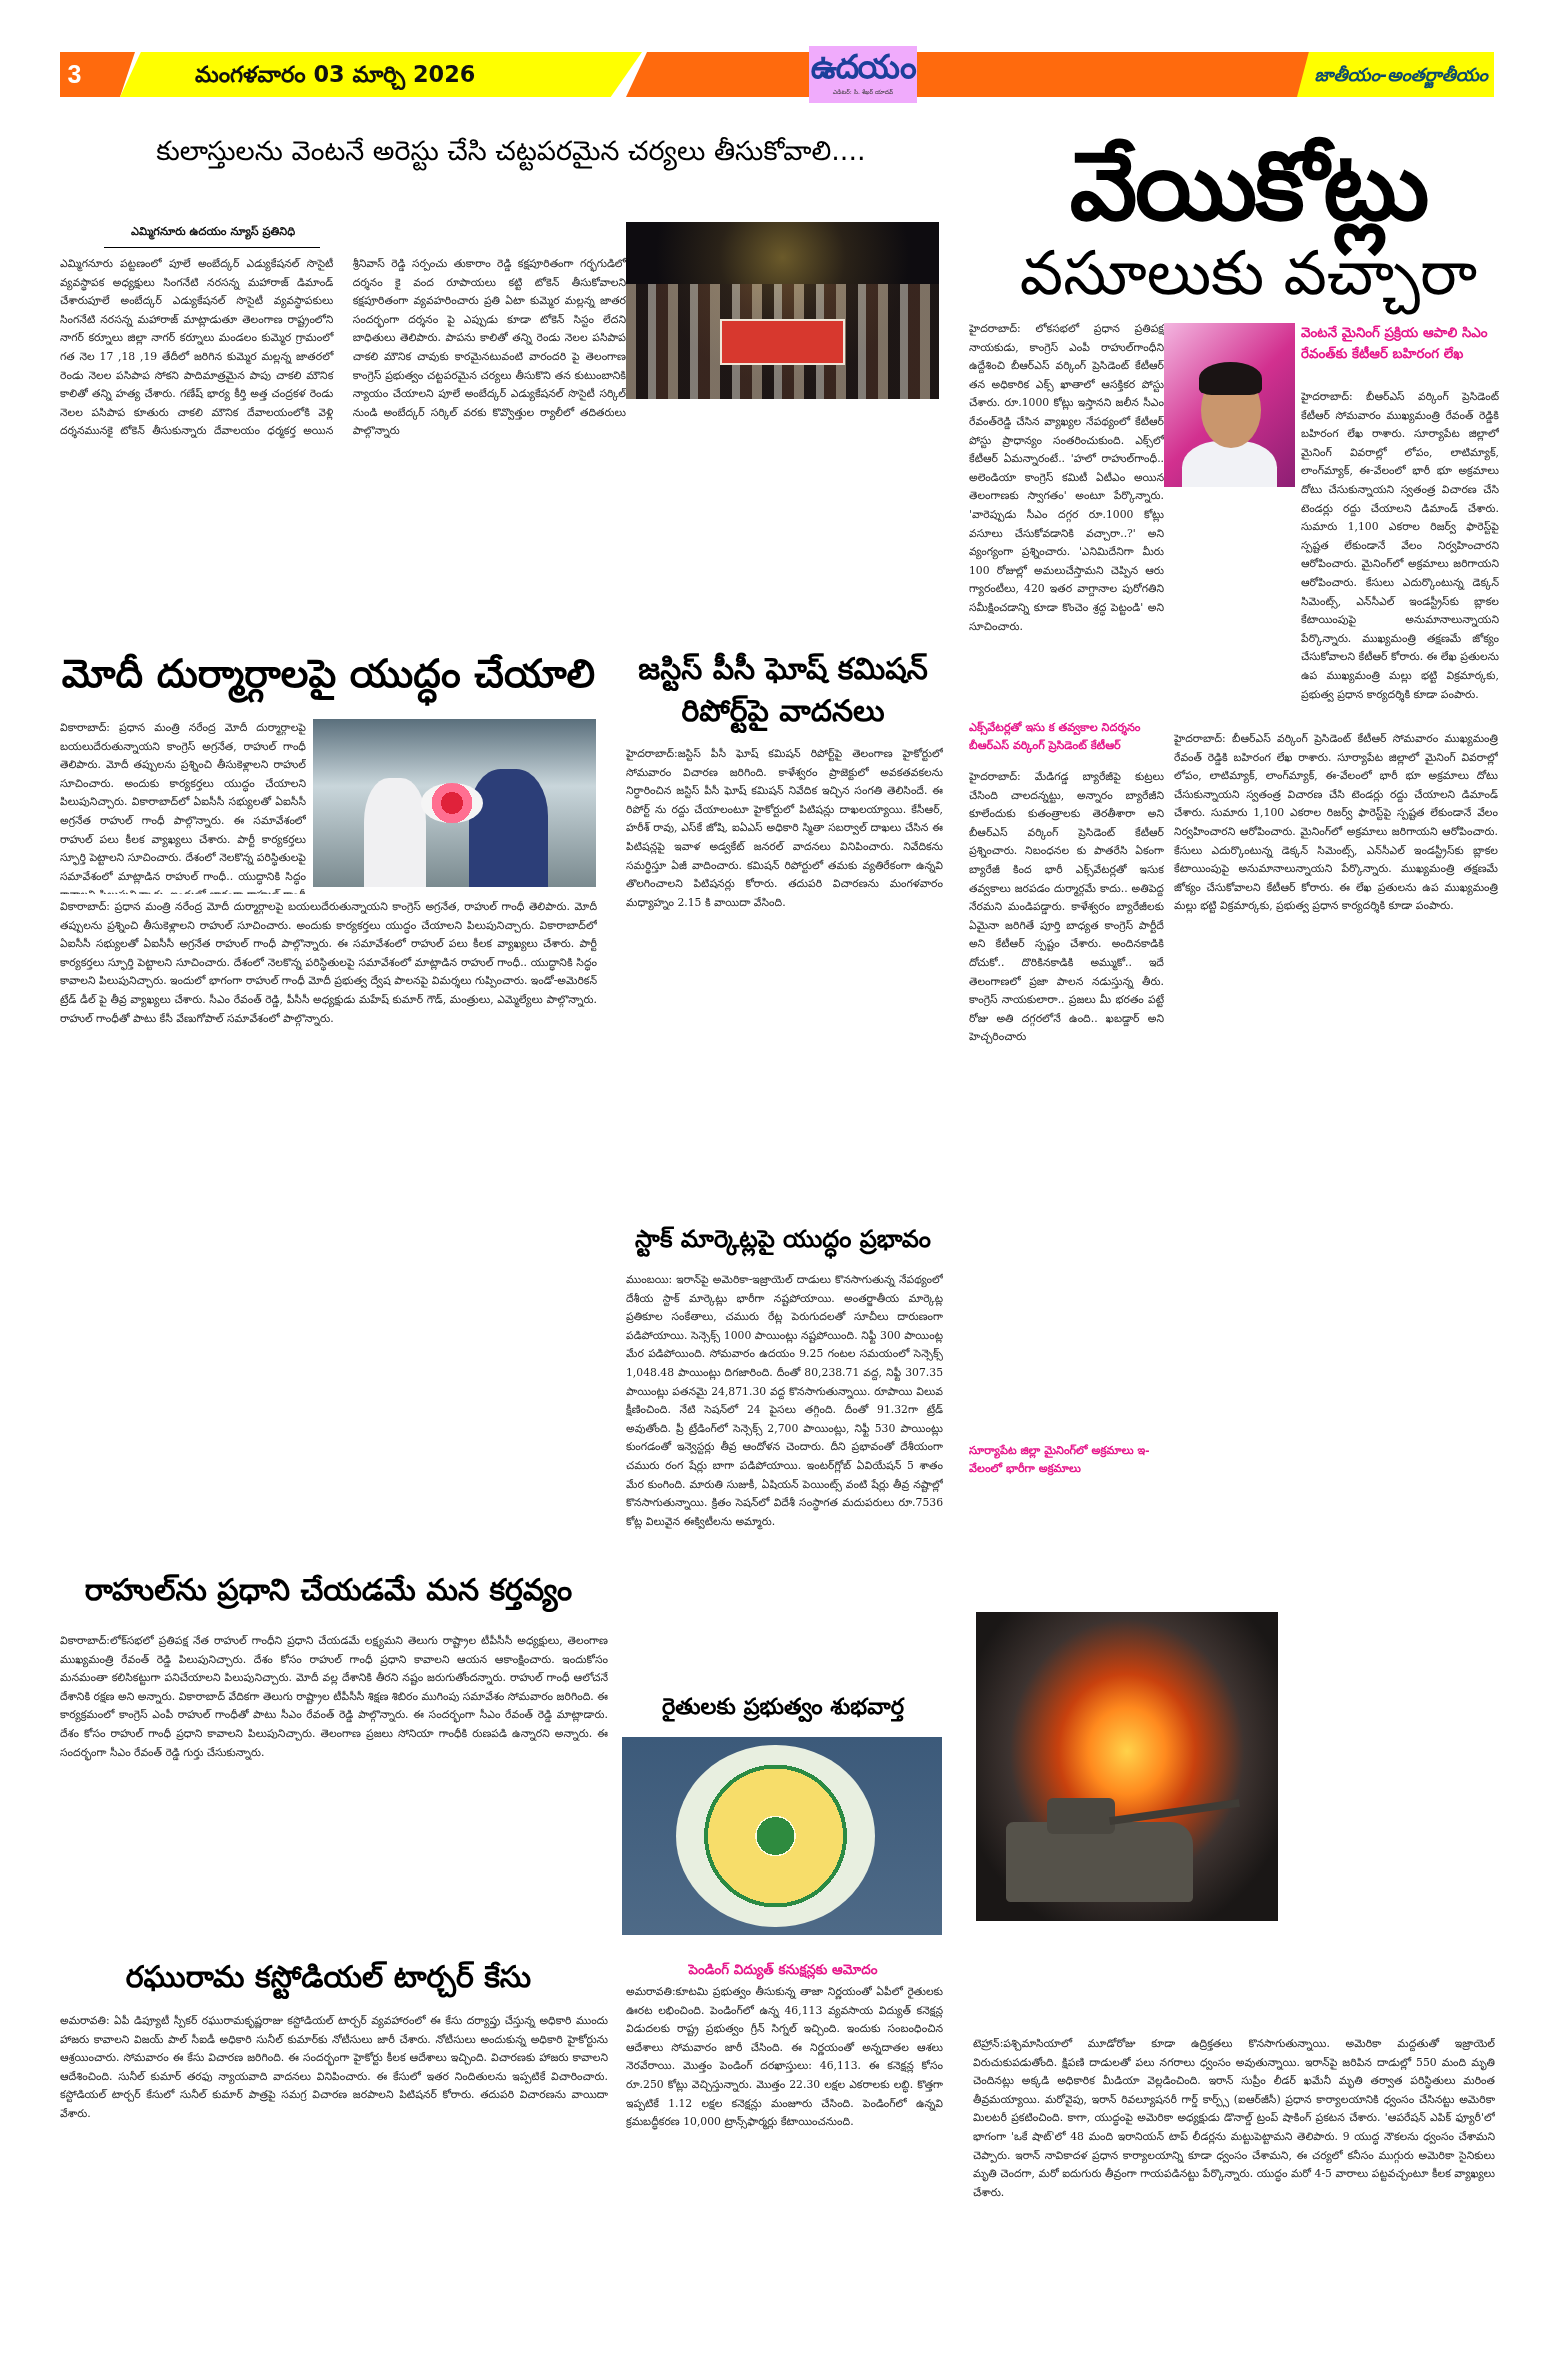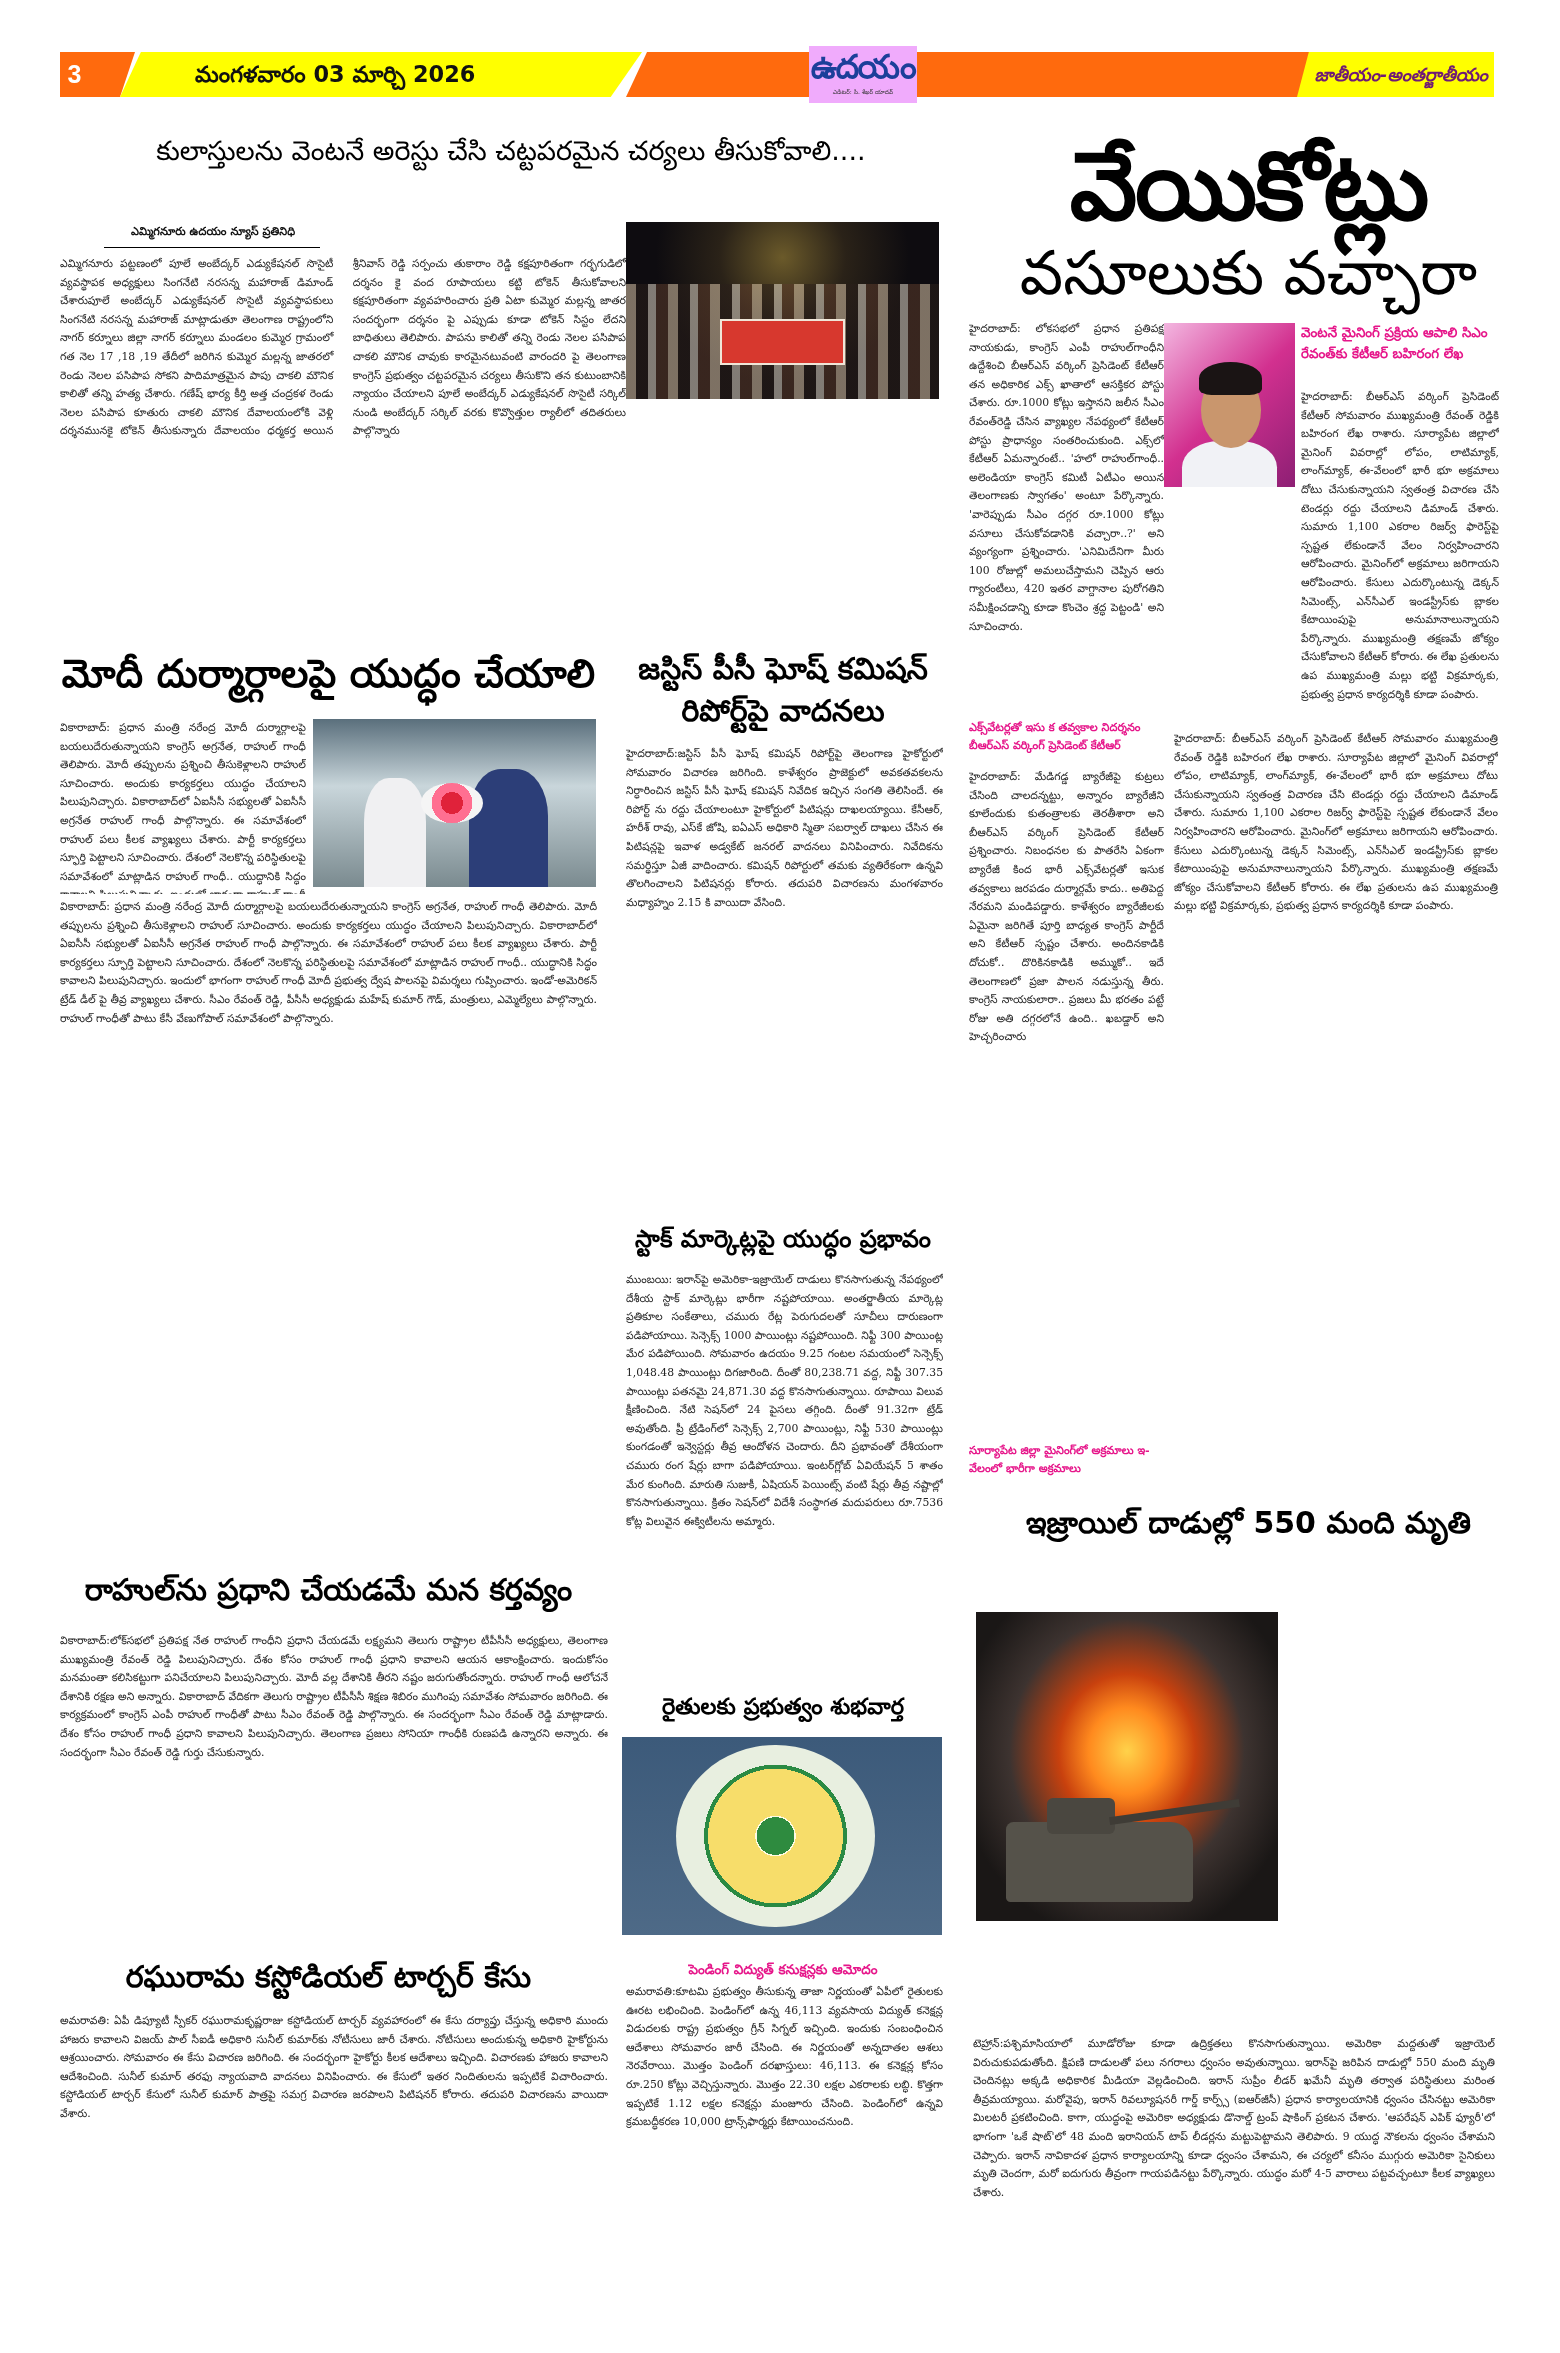--- a/index.html
+++ b/index.html
@@ -13,21 +13,21 @@
     padding-left: 7.5px; line-height: 45px; font-family: "Liberation Sans", sans-serif; }
   .mast .date { position: absolute; left: 60px; top: 0; width: 522px; height: 45px; background: #ffff00;
     clip-path: polygon(4% 0, 100% 0, 94% 100%, 0 100%); font-size: 22.4px; font-weight: bold; line-height: 45px; padding-left: 75px; }
   .mast .bar { position: absolute; left: 566px; top: 0; width: 701px; height: 45px; background: #ff6a0d;
     clip-path: polygon(3% 0, 100% 0, 97% 100%, 0 100%); }
   .mast .logo { position: absolute; left: 749px; top: -6px; width: 108px; height: 57px; background: #f0abfc;
     text-align: center; }
   .mast .logo .l1 { font-size: 33px; font-weight: bold; color: #1c3f9a; line-height: 42px; letter-spacing: -1.5px; }
   .mast .logo .l2 { font-size: 6px; color: #333; }
   .mast .section { position: absolute; left: 1237px; top: 0; width: 197px; height: 45px; background: #ffff00;
-    clip-path: polygon(6% 0, 100% 0, 100% 100%, 0 100%); color: #701a75; font-weight: bold; font-style: italic;
+    clip-path: polygon(6% 0, 100% 0, 100% 100%, 0 100%); color: #0c4a6e; font-weight: bold; font-style: italic;
     font-size: 18px; line-height: 45px; text-align: right; padding-right: 6px; }
 
   
   .abs { position: absolute; }
   .hl { font-weight: bold; color: #000; line-height: 1.25; }
   .body-text { font-family: "DejaVu Serif", serif; font-size: 11.6px; line-height: 19.4px; text-align: justify; color: #222; }
   .body-text.small { font-size: 10.8px; line-height: 18.6px; }
   .pink { color: #e6168a; font-weight: bold; }
   .byline { font-size: 11.2px; font-weight: bold; text-align: center; }
   .rule { border-top: 1.5px solid #000; }
@@ -106,21 +106,20 @@
 </div>
 <div class="abs body-text small" style="left:60px; top:898px; width:537px; height:548px; overflow:hidden;">వికారాబాద్: ప్రధాన మంత్రి నరేంద్ర మోదీ దుర్మార్గాలపై బయలుదేరుతున్నాయని కాంగ్రెస్ అగ్రనేత, రాహుల్ గాంధీ తెలిపారు. మోదీ తప్పులను ప్రశ్నించి తీసుకెళ్లాలని రాహుల్ సూచించారు. అందుకు కార్యకర్తలు యుద్ధం చేయాలని పిలుపునిచ్చారు. వికారాబాద్‌లో ఏఐసీసీ సభ్యులతో ఏఐసీసీ అగ్రనేత రాహుల్ గాంధీ పాల్గొన్నారు. ఈ సమావేశంలో రాహుల్ పలు కీలక వ్యాఖ్యలు చేశారు. పార్టీ కార్యకర్తలు స్ఫూర్తి పెట్టాలని సూచించారు. దేశంలో నెలకొన్న పరిస్థితులపై సమావేశంలో మాట్లాడిన రాహుల్ గాంధీ.. యుద్ధానికి సిద్ధం కావాలని పిలుపునిచ్చారు. ఇందులో భాగంగా రాహుల్ గాంధీ మోదీ ప్రభుత్వ ద్వేష పాలనపై విమర్శలు గుప్పించారు. ఇండో-అమెరికన్ ట్రేడ్ డీల్ పై తీవ్ర వ్యాఖ్యలు చేశారు. సీఎం రేవంత్ రెడ్డి, పీసీసీ అధ్యక్షుడు మహేష్ కుమార్ గౌడ్, మంత్రులు, ఎమ్మెల్యేలు పాల్గొన్నారు. రాహుల్ గాంధీతో పాటు కేసీ వేణుగోపాల్ సమావేశంలో పాల్గొన్నారు.</div>
 
 <div class="abs hl" style="left:619px; top:648px; width:328px; font-size:30px; line-height:42px; text-align:center;">జస్టిస్ పీసీ ఘోష్ కమిషన్ రిపోర్ట్‌పై వాదనలు</div>
 <div class="abs body-text small" style="left:626px; top:745px; width:317px; height:458px; overflow:hidden;">హైదరాబాద్:జస్టిస్ పీసీ ఘోష్ కమిషన్ రిపోర్ట్‌పై తెలంగాణ హైకోర్టులో సోమవారం విచారణ జరిగింది. కాళేశ్వరం ప్రాజెక్టులో అవకతవకలను నిర్ధారించిన జస్టిస్ పీసీ ఘోష్ కమిషన్ నివేదిక ఇచ్చిన సంగతి తెలిసిందే. ఈ రిపోర్ట్ ను రద్దు చేయాలంటూ హైకోర్టులో పిటిషన్లు దాఖలయ్యాయి. కేసీఆర్, హరీశ్ రావు, ఎస్‌కే జోషి, ఐఏఎస్ అధికారి స్మితా సబర్వాల్ దాఖలు చేసిన ఈ పిటిషన్లపై ఇవాళ అడ్వకేట్ జనరల్ వాదనలు వినిపించారు. నివేదికను సమర్థిస్తూ ఏజీ వాదించారు. కమిషన్ రిపోర్టులో తమకు వ్యతిరేకంగా ఉన్నవి తొలగించాలని పిటిషనర్లు కోరారు. తదుపరి విచారణను మంగళవారం మధ్యాహ్నం 2.15 కి వాయిదా వేసింది.</div>
 
 <div class="abs hl" style="left:619px; top:1222px; width:328px; font-size:24px; line-height:34px; text-align:center;">స్టాక్ మార్కెట్లపై యుద్ధం ప్రభావం</div>
 <div class="abs body-text small" style="left:626px; top:1271px; width:317px; height:384px; overflow:hidden;">ముంబయి: ఇరాన్‌పై అమెరికా-ఇజ్రాయెల్ దాడులు కొనసాగుతున్న నేపథ్యంలో దేశీయ స్టాక్ మార్కెట్లు భారీగా నష్టపోయాయి. అంతర్జాతీయ మార్కెట్ల ప్రతికూల సంకేతాలు, చమురు రేట్ల పెరుగుదలతో సూచీలు దారుణంగా పడిపోయాయి. సెన్సెక్స్ 1000 పాయింట్లు నష్టపోయింది. నిఫ్టీ 300 పాయింట్ల మేర పడిపోయింది. సోమవారం ఉదయం 9.25 గంటల సమయంలో సెన్సెక్స్ 1,048.48 పాయింట్లు దిగజారింది. దీంతో 80,238.71 వద్ద, నిఫ్టీ 307.35 పాయింట్లు పతనమై 24,871.30 వద్ద కొనసాగుతున్నాయి. రూపాయి విలువ క్షీణించింది. నేటి సెషన్‌లో 24 పైసలు తగ్గింది. దీంతో 91.32గా ట్రేడ్ అవుతోంది. ప్రీ ట్రేడింగ్‌లో సెన్సెక్స్ 2,700 పాయింట్లు, నిఫ్టీ 530 పాయింట్లు కుంగడంతో ఇన్వెస్టర్లు తీవ్ర ఆందోళన చెందారు. దీని ప్రభావంతో దేశీయంగా చమురు రంగ షేర్లు బాగా పడిపోయాయి. ఇంటర్‌గ్లోబ్ ఏవియేషన్ 5 శాతం మేర కుంగింది. మారుతి సుజుకీ, ఏషియన్ పెయింట్స్ వంటి షేర్లు తీవ్ర నష్టాల్లో కొనసాగుతున్నాయి. క్రితం సెషన్‌లో విదేశీ సంస్థాగత మదుపరులు రూ.7536 కోట్ల విలువైన ఈక్విటీలను అమ్మారు.</div>
 
 <div class="abs hl" style="left:958px; top:1502px; width:581px; font-size:30px; line-height:42px; text-align:center;">
-  <div>ఇజ్రాయిల్ దాడుల్లో 550 మంది మృతి</div>
 </div>
 <div class="photo ph-war" style="left:976px; top:1612px; width:302px; height:309px;">
   <div class="tank"></div>
 </div>
 <div class="abs body-text small" style="left:973px; top:2035px; width:522px; height:283px; overflow:hidden;">టెహ్రాన్:పశ్చిమాసియాలో మూడోరోజు కూడా ఉద్రిక్తతలు కొనసాగుతున్నాయి. అమెరికా మద్దతుతో ఇజ్రాయెల్ విరుచుకుపడుతోంది. క్షిపణి దాడులతో పలు నగరాలు ధ్వంసం అవుతున్నాయి. ఇరాన్‌పై జరిపిన దాడుల్లో 550 మంది మృతి చెందినట్లు అక్కడి అధికారిక మీడియా వెల్లడించింది. ఇరాన్ సుప్రీం లీడర్ ఖమేనీ మృతి తర్వాత పరిస్థితులు మరింత తీవ్రమయ్యాయి. మరోవైపు, ఇరాన్ రివల్యూషనరీ గార్డ్ కార్ప్స్ (ఐఆర్‌జీసీ) ప్రధాన కార్యాలయానికి ధ్వంసం చేసినట్టు అమెరికా మిలటరీ ప్రకటించింది. కాగా, యుద్ధంపై అమెరికా అధ్యక్షుడు డొనాల్డ్ ట్రంప్ షాకింగ్ ప్రకటన చేశారు. 'ఆపరేషన్ ఎపిక్ ఫ్యూరీ'లో భాగంగా 'ఒకే షాట్'లో 48 మంది ఇరానియన్ టాప్ లీడర్లను మట్టుపెట్టామని తెలిపారు. 9 యుద్ధ నౌకలను ధ్వంసం చేశామని చెప్పారు. ఇరాన్ నావికాదళ ప్రధాన కార్యాలయాన్ని కూడా ధ్వంసం చేశామని, ఈ చర్యలో కనీసం ముగ్గురు అమెరికా సైనికులు మృతి చెందగా, మరో ఐదుగురు తీవ్రంగా గాయపడినట్టు పేర్కొన్నారు. యుద్ధం మరో 4-5 వారాలు పట్టవచ్చంటూ కీలక వ్యాఖ్యలు చేశారు.</div>
 
 <div class="abs hl" style="left:60px; top:1569px; width:537px; font-size:30px; line-height:42px; text-align:center;">రాహుల్‌ను ప్రధాని చేయడమే మన కర్తవ్యం</div>
 <div class="abs body-text small" style="left:60px; top:1632px; width:548px; height:313px; overflow:hidden;">వికారాబాద్:లోక్‌సభలో ప్రతిపక్ష నేత రాహుల్ గాంధీని ప్రధాని చేయడమే లక్ష్యమని తెలుగు రాష్ట్రాల టీపీసీసీ అధ్యక్షులు, తెలంగాణ ముఖ్యమంత్రి రేవంత్ రెడ్డి పిలుపునిచ్చారు. దేశం కోసం రాహుల్ గాంధీ ప్రధాని కావాలని ఆయన ఆకాంక్షించారు. ఇందుకోసం మనమంతా కలిసికట్టుగా పనిచేయాలని పిలుపునిచ్చారు. మోదీ వల్ల దేశానికి తీరని నష్టం జరుగుతోందన్నారు. రాహుల్ గాంధీ ఆలోచనే దేశానికి రక్షణ అని అన్నారు. వికారాబాద్ వేదికగా తెలుగు రాష్ట్రాల టీపీసీసీ శిక్షణ శిబిరం ముగింపు సమావేశం సోమవారం జరిగింది. ఈ కార్యక్రమంలో కాంగ్రెస్ ఎంపీ రాహుల్ గాంధీతో పాటు సీఎం రేవంత్ రెడ్డి పాల్గొన్నారు. ఈ సందర్భంగా సీఎం రేవంత్ రెడ్డి మాట్లాడారు. దేశం కోసం రాహుల్ గాంధీ ప్రధాని కావాలని పిలుపునిచ్చారు. తెలంగాణ ప్రజలు సోనియా గాంధీకి రుణపడి ఉన్నారని అన్నారు. ఈ సందర్భంగా సీఎం రేవంత్ రెడ్డి గుర్తు చేసుకున్నారు.</div>
 
 <div class="abs hl" style="left:619px; top:1690px; width:328px; font-size:22.4px; line-height:33px; text-align:center;">రైతులకు ప్రభుత్వం శుభవార్త</div>

